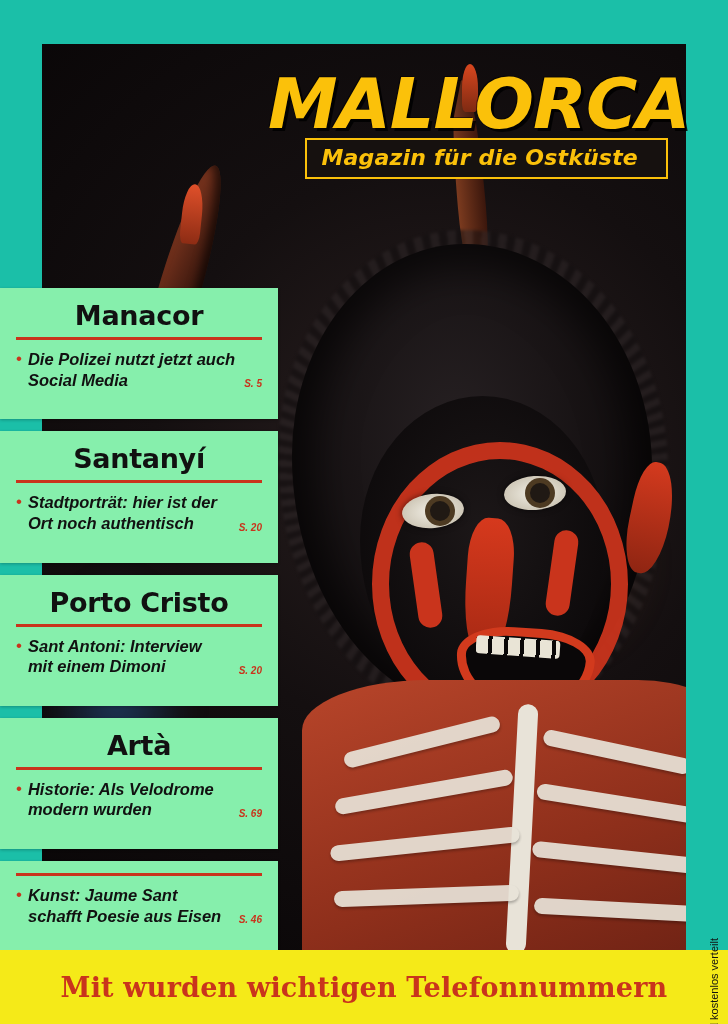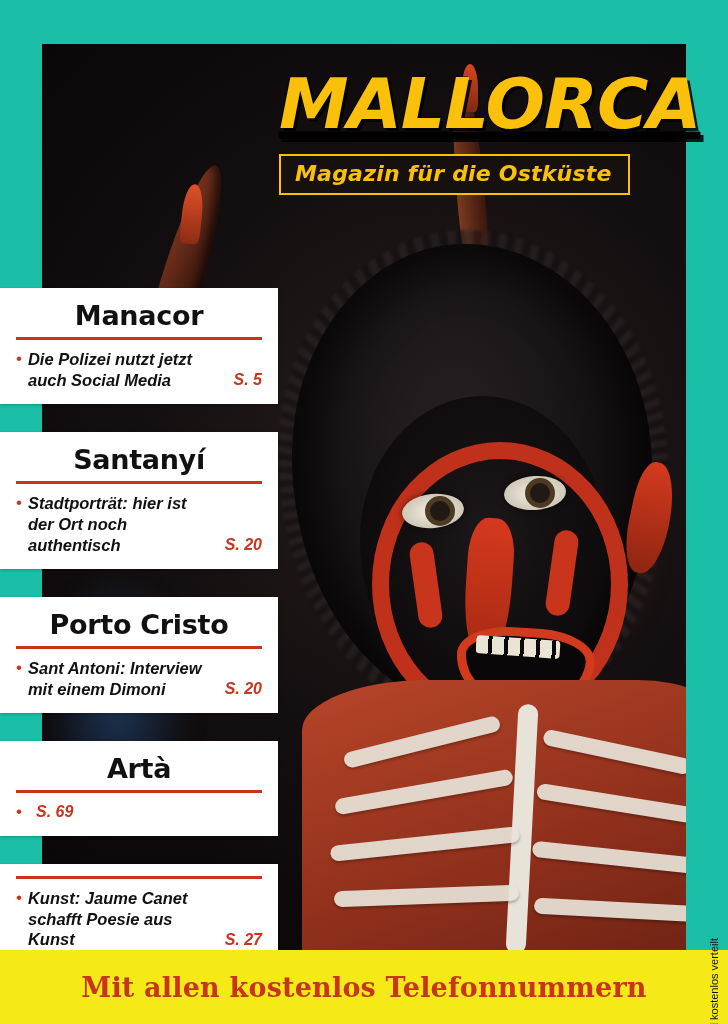--- a/index.html
+++ b/index.html
@@ -216,65 +216,65 @@
     left: 470px; top: 660px;
     width: 20px; height: 250px;
     background: #e8e3d8;
     border-radius: 10px;
     transform: rotate(3deg);
   }
 
   
   .masthead {
     position: absolute;
-    left: 279px;
+    left: 268px;
     top: 72px;
     width: 400px;
+    text-align: right;
     z-index: 6;
-    text-decoration: underline;
   }
   .title-line {
     font-family: "DejaVu Sans", sans-serif;
     font-weight: bold;
     font-style: italic;
     color: #fbc10a;
     letter-spacing: -1px;
     line-height: .92;
     text-shadow:
       3px 3px 0 rgba(0,0,0,.85),
       -1px -1px 0 rgba(0,0,0,.5);
   }
   .title-line.one { font-size: 70px; }
   .title-line.two { font-size: 70px; margin-top: 10px; }
   .subtitle-bar {
     display: inline-block;
-    margin-top: 18px;
-    padding: 5px 16px 7px 14px;
+    margin-top: 2px;
+    padding: 5px 28px 7px 14px;
     background: #16110f;
     border: 2px solid #fbc10a;
     color: #fbc10a;
     font-family: "DejaVu Sans", sans-serif;
     font-weight: bold;
     font-style: italic;
     font-size: 22px;
     letter-spacing: .2px;
   }
 
   
   .teasers {
     position: absolute;
     left: 0;
     top: 288px;
     width: 278px;
     z-index: 7;
   }
   .teaser {
-    background: #ffffff;
-    padding: 12px 16px 14px 16px;
-    margin-bottom: 28px;
+    background: #86efac;
+    padding: 12px 16px 29px 16px;
+    margin-bottom: 12px;
     box-shadow: 0 1px 3px rgba(0,0,0,.25);
   }
   .teaser h2 {
     margin: 0 0 6px 0;
     font-family: "DejaVu Sans", sans-serif;
     font-size: 27px;
     font-weight: bold;
     color: #111;
     text-align: center;
     letter-spacing: -.3px;
@@ -301,21 +301,21 @@
     font-style: italic;
     font-size: 16.5px;
     line-height: 1.25;
     color: #111;
     flex: 1 1 auto;
     font-weight: bold;
   }
   .page-ref {
     font-style: italic;
     font-weight: bold;
-    font-size: 16px;
+    font-size: 10px;
     color: #c9341c;
     white-space: nowrap;
     margin-left: 8px;
     align-self: flex-end;
     padding-bottom: 1px;
   }
 
   
   .bottom-banner {
     position: absolute;
@@ -431,32 +431,33 @@
       <span class="item-text">Sant Antoni: Interview mit einem Dimoni</span>
       <span class="page-ref">S. 20</span>
     </div>
   </div>
 
   <div class="teaser">
     <h2>Artà</h2>
     <div class="rule"></div>
     <div class="item">
       <span class="bullet">•</span>
+      <span class="item-text">Historie: Als Velodrome modern wurden</span>
       <span class="page-ref">S. 69</span>
     </div>
   </div>
 
   <div class="teaser">
     <div class="rule"></div>
     <div class="item">
       <span class="bullet">•</span>
-      <span class="item-text">Kunst: Jaume Canet schafft Poesie aus Kunst</span>
-      <span class="page-ref">S. 27</span>
+      <span class="item-text">Kunst: Jaume Sant schafft Poesie aus Eisen</span>
+      <span class="page-ref">S. 46</span>
     </div>
   </div>
 
 </div>
 
 <div class="issue-line">Ausgabe 1/2026  Jg. 3  Wird kostenlos verteilt</div>
 
 <div class="bottom-banner">
-  <span>Mit allen kostenlos Telefonnummern</span>
+  <span>Mit wurden wichtigen Telefonnummern</span>
 </div>
 
 </body></html>

